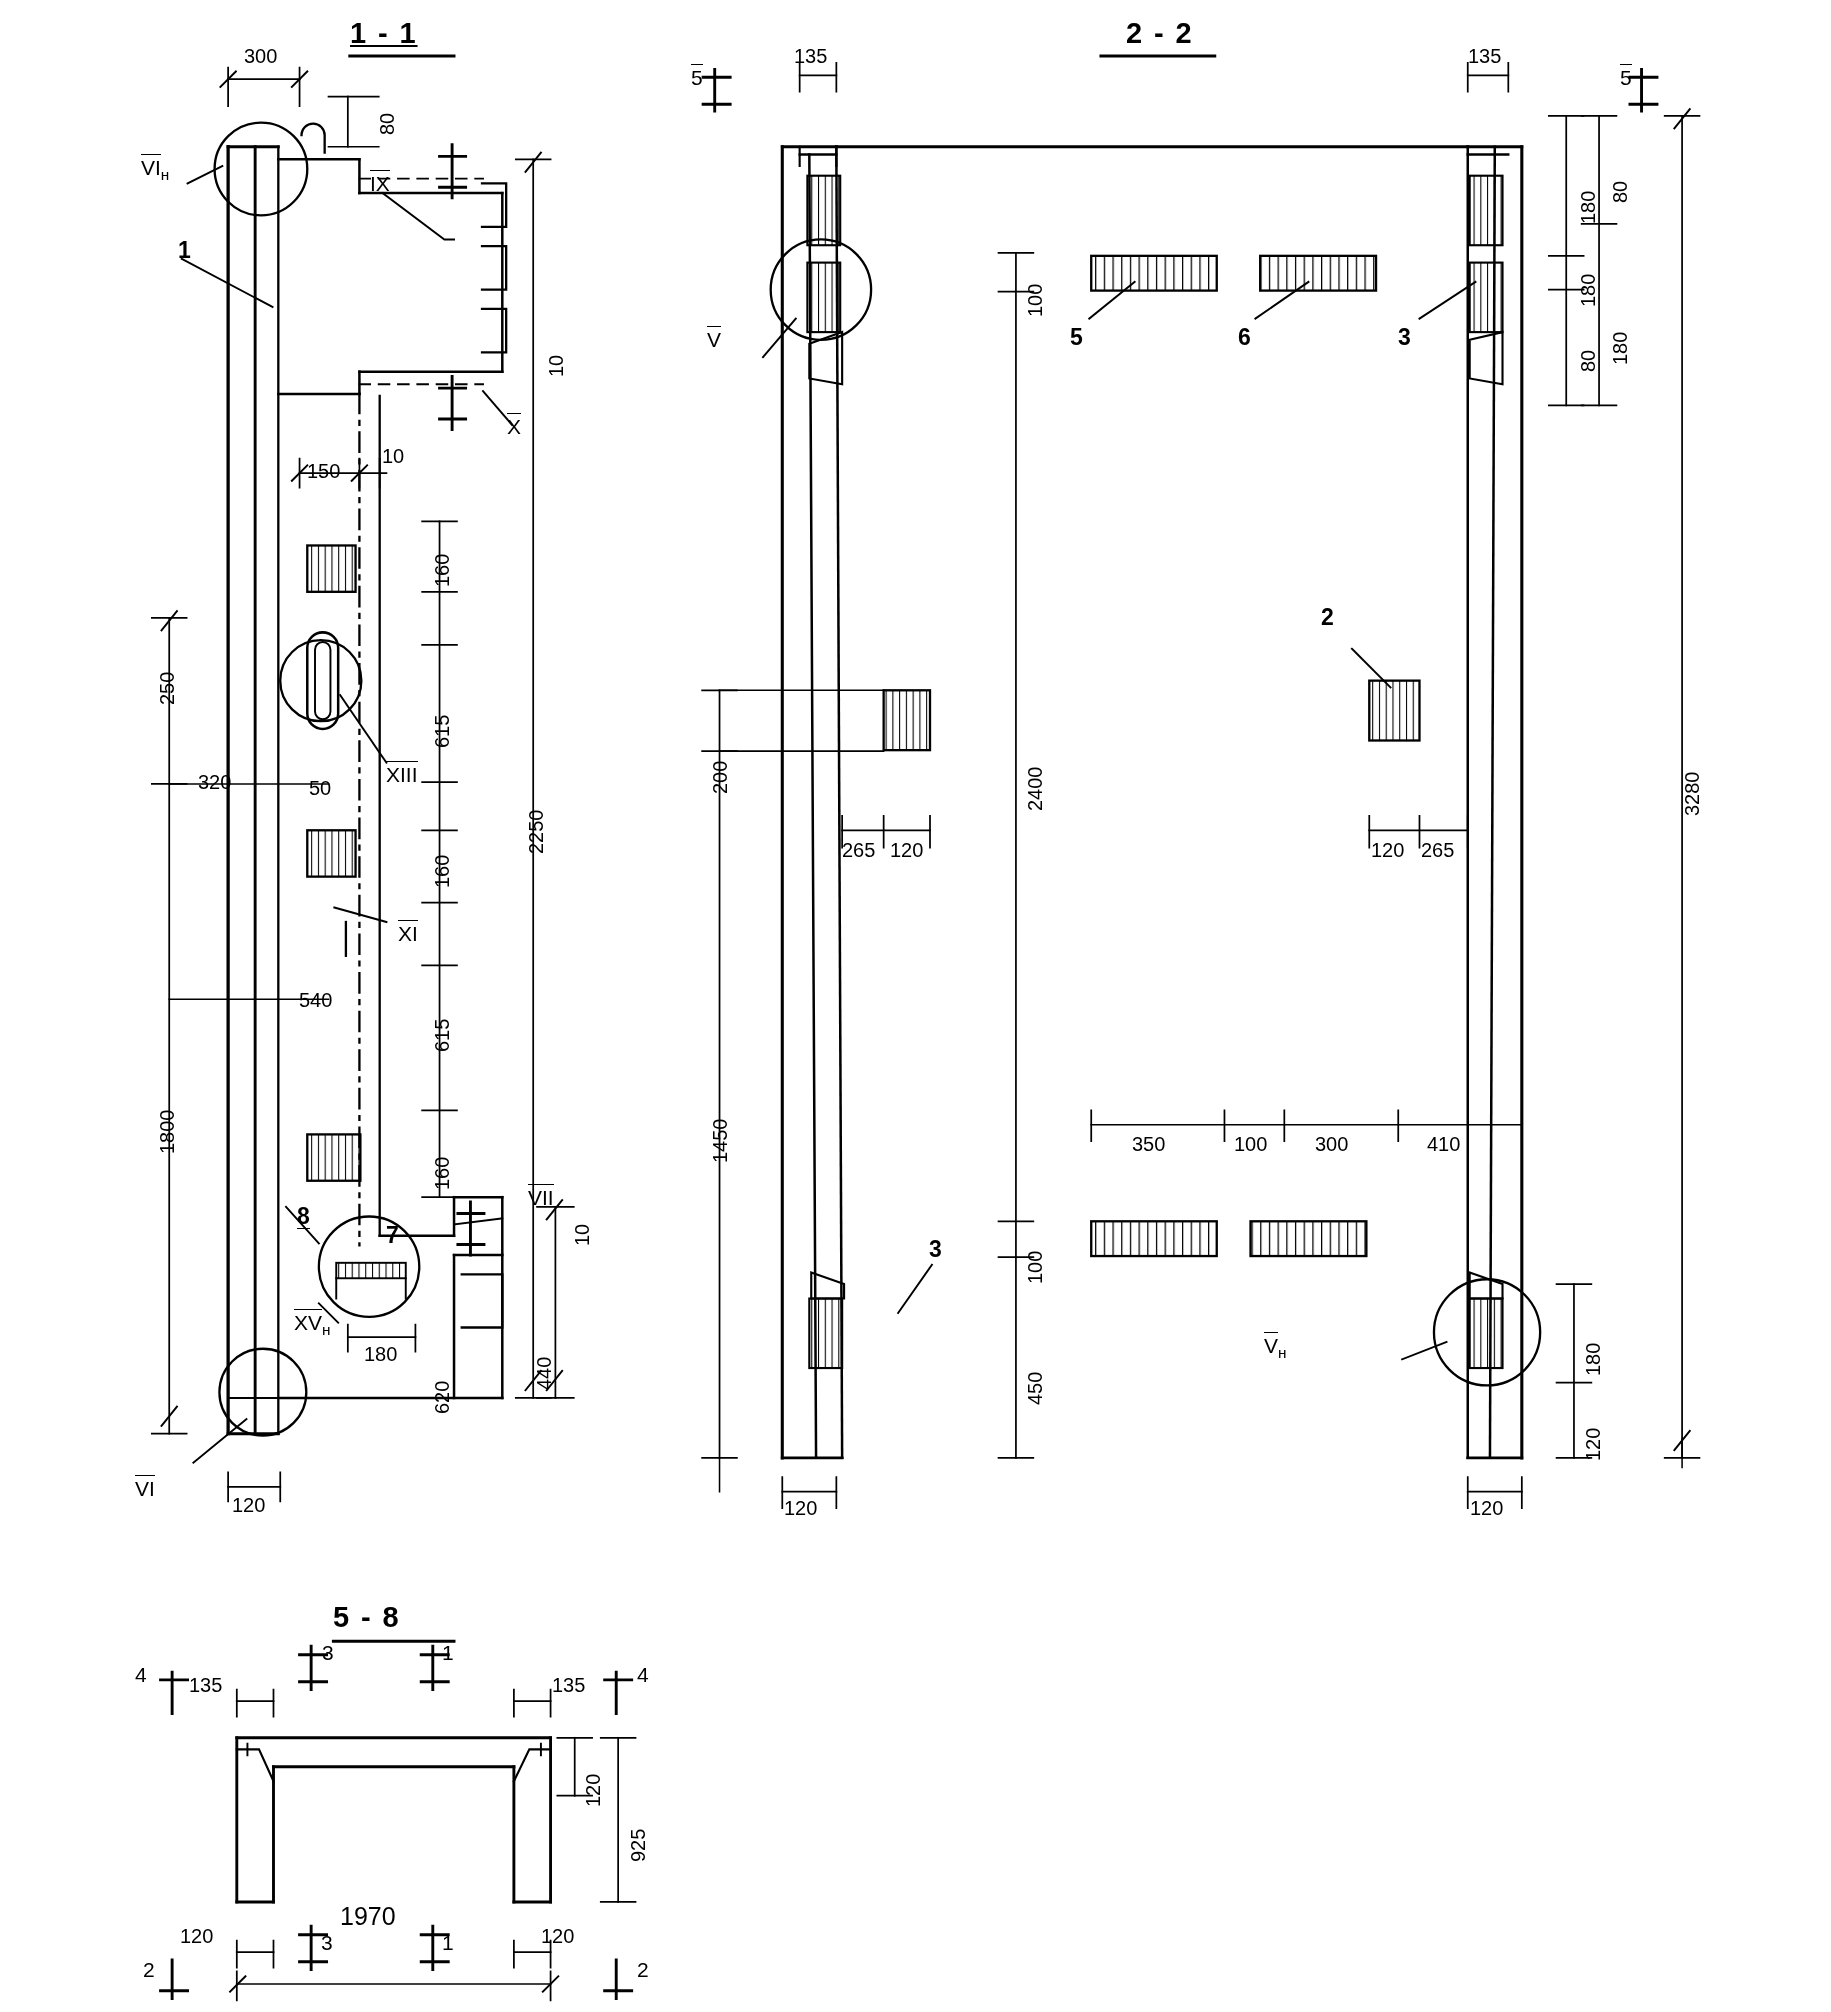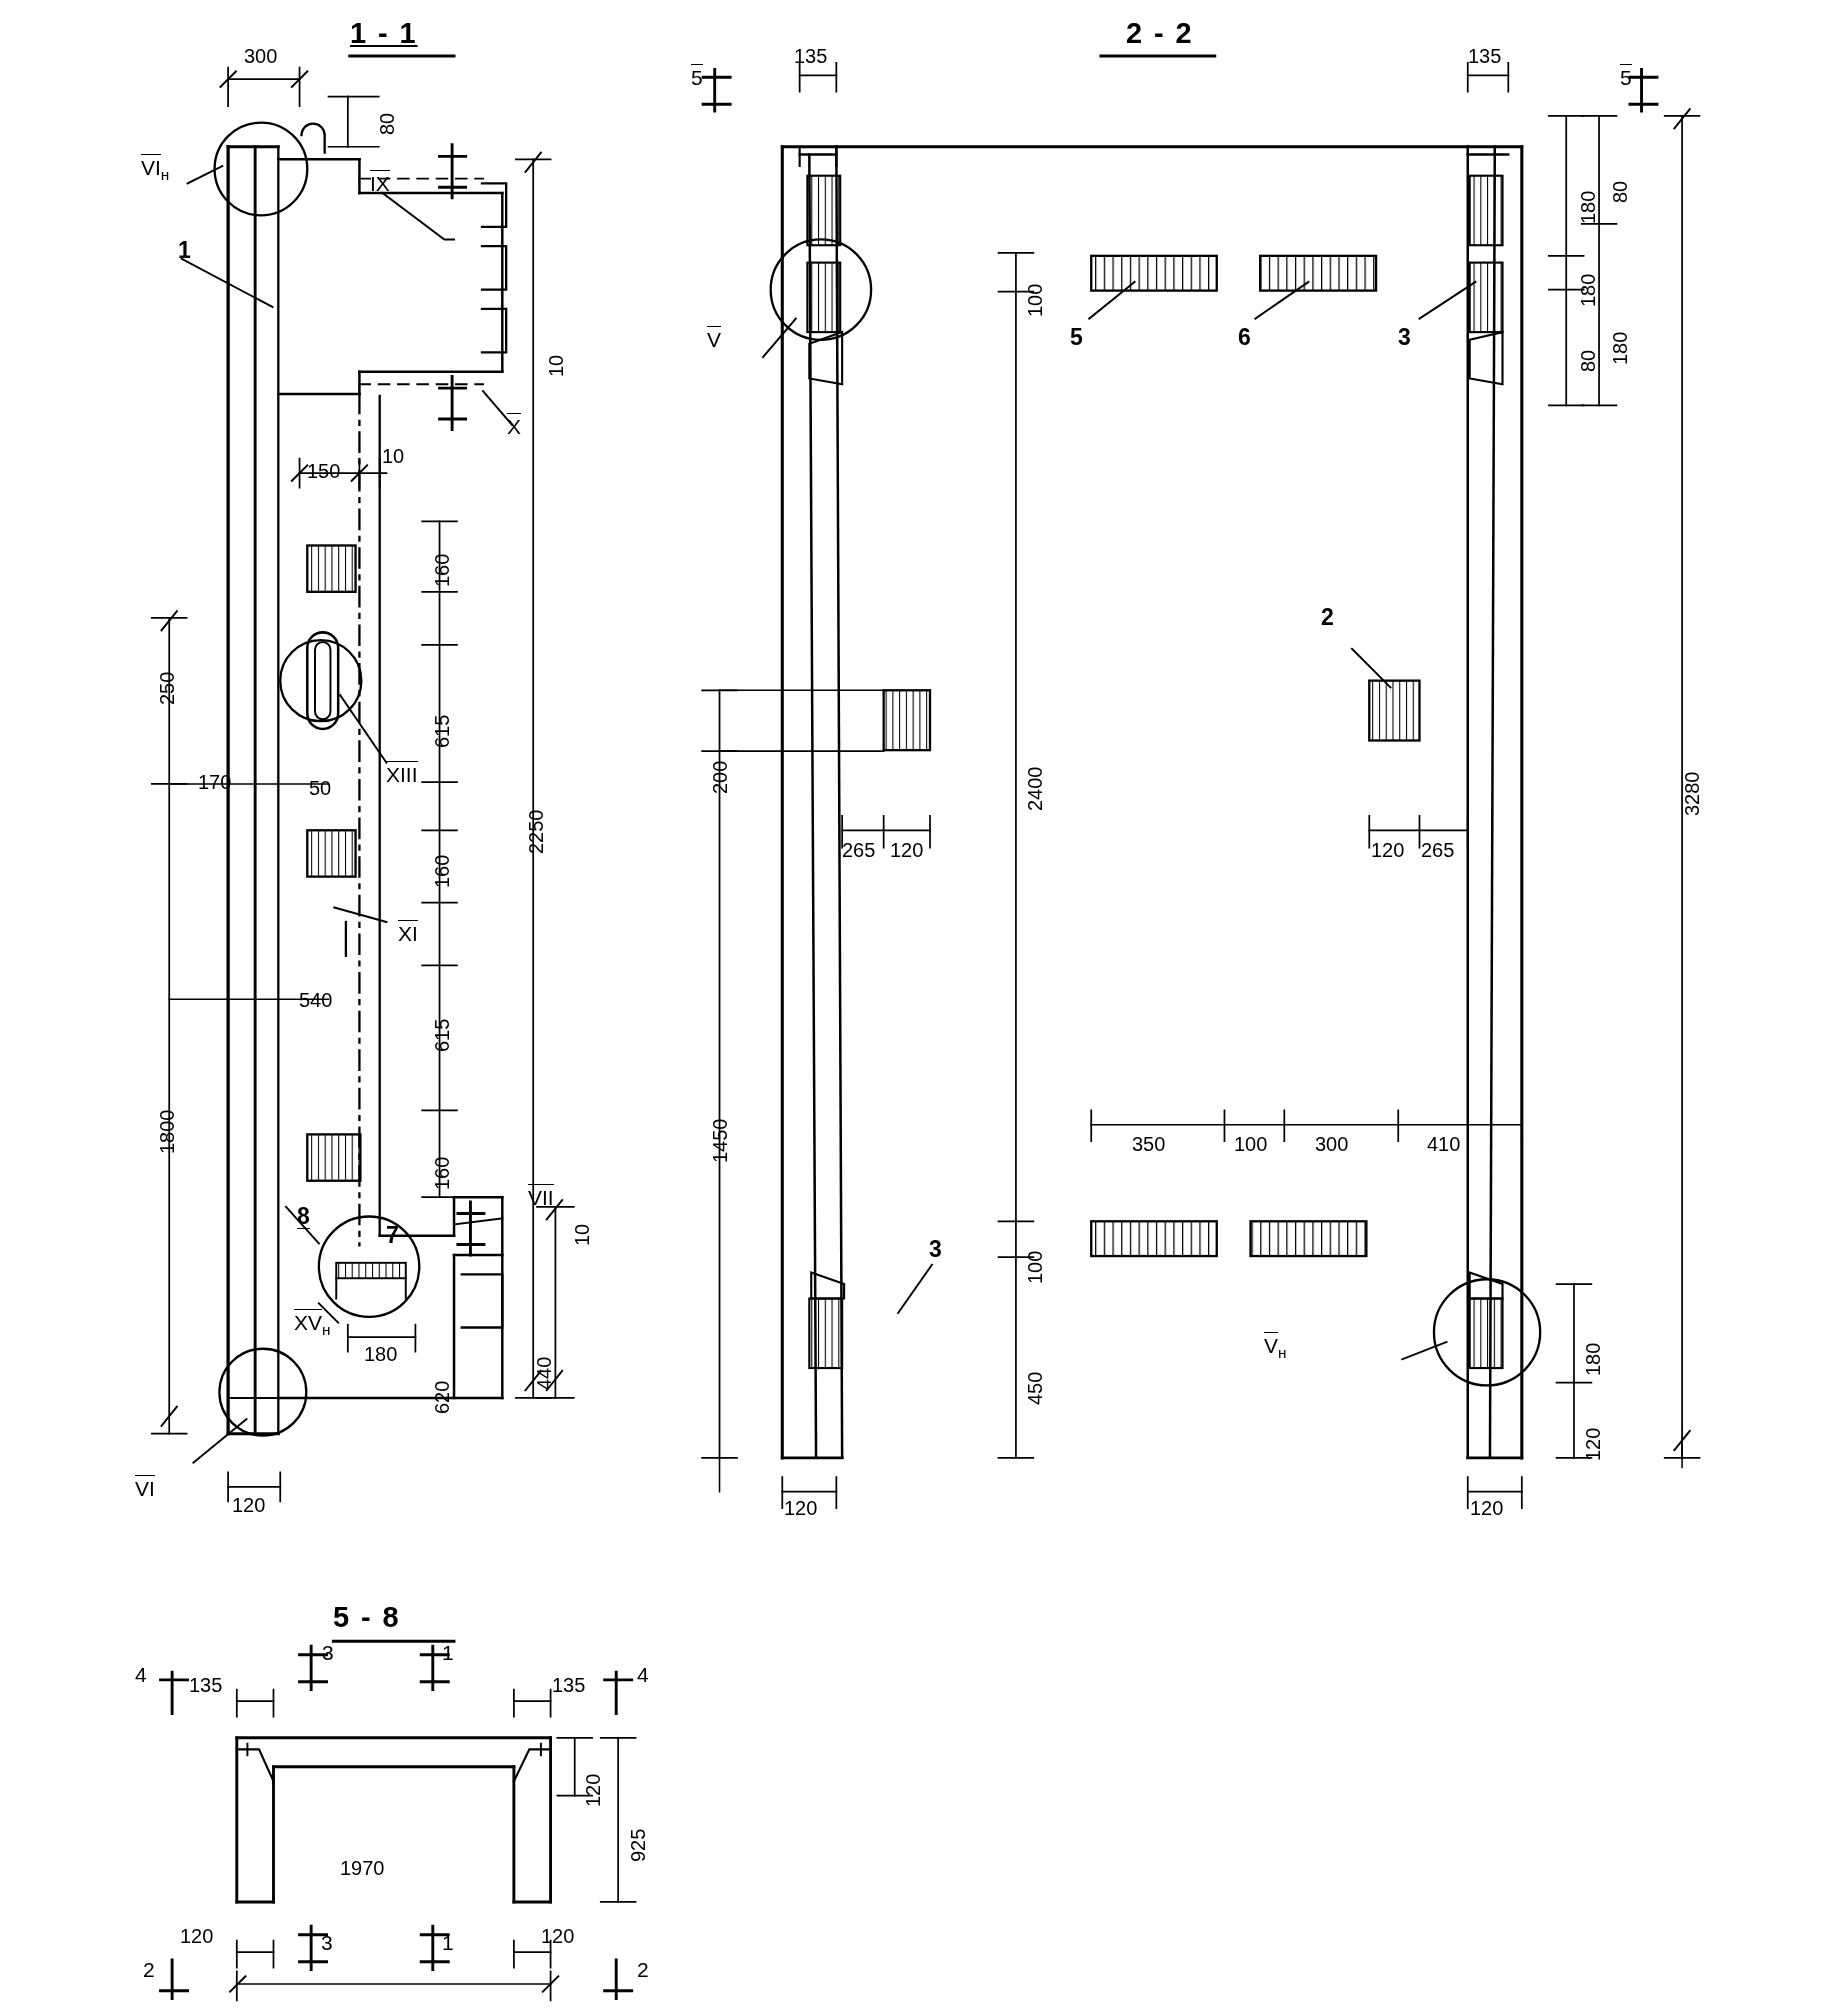--- a/index.html
+++ b/index.html
@@ -273,21 +273,21 @@
 
   <div class="lbl" style="left:244px;top:46px;">300</div>
   <div class="vert" style="left:377px;top:135px;">80</div>
   <div class="vert" style="left:546px;top:377px;">10</div>
   <div class="lbl" style="left:307px;top:461px;">150</div>
   <div class="lbl" style="left:382px;top:446px;">10</div>
   <div class="vert" style="left:432px;top:587px;">160</div>
   <div class="vert" style="left:432px;top:748px;">615</div>
   <div class="vert" style="left:526px;top:854px;">2250</div>
   <div class="vert" style="left:157px;top:705px;">250</div>
-  <div class="lbl" style="left:198px;top:772px;">170</div>
+  <div class="lbl" style="left:198px;top:772px;">320</div>
   <div class="lbl" style="left:309px;top:778px;">50</div>
   <div class="vert" style="left:432px;top:888px;">160</div>
   <div class="lbl" style="left:299px;top:990px;">540</div>
   <div class="vert" style="left:432px;top:1052px;">615</div>
   <div class="vert" style="left:157px;top:1154px;">1800</div>
   <div class="vert" style="left:432px;top:1190px;">160</div>
   <div class="vert" style="left:572px;top:1246px;">10</div>
   <div class="vert" style="left:534px;top:1390px;">440</div>
   <div class="lbl" style="left:364px;top:1344px;">180</div>
   <div class="vert" style="left:432px;top:1414px;">620</div>
@@ -343,21 +343,21 @@
   <div class="mark" style="left:1620px;top:66px;"><span class="rn">5</span></div>
   <div class="mark" style="left:707px;top:328px;"><span class="rn">V</span></div>
   <div class="mark" style="left:1264px;top:1334px;"><span class="rn">V</span><sub style="font-size:15.4px;">н</sub></div>
 
   <div class="lbl" style="left:189px;top:1675px;">135</div>
   <div class="lbl" style="left:552px;top:1675px;">135</div>
   <div class="vert" style="left:583px;top:1807px;">120</div>
   <div class="vert" style="left:628px;top:1862px;">925</div>
   <div class="lbl" style="left:180px;top:1926px;">120</div>
   <div class="lbl" style="left:541px;top:1926px;">120</div>
-  <div class="lbl" style="left:340px;top:1858px;font-size:20px;">1970</div>
+  <div class="lbl" style="left:340px;top:1904px;font-size:25px;">1970</div>
 
   <div class="mark" style="left:135px;top:1663px;"><span>4</span></div>
   <div class="mark" style="left:637px;top:1663px;"><span>4</span></div>
   <div class="mark" style="left:322px;top:1641px;"><span>3</span></div>
   <div class="mark" style="left:442px;top:1641px;"><span>1</span></div>
   <div class="mark" style="left:321px;top:1931px;"><span>3</span></div>
   <div class="mark" style="left:442px;top:1931px;"><span>1</span></div>
   <div class="mark" style="left:143px;top:1958px;"><span>2</span></div>
   <div class="mark" style="left:637px;top:1958px;"><span>2</span></div>
 

